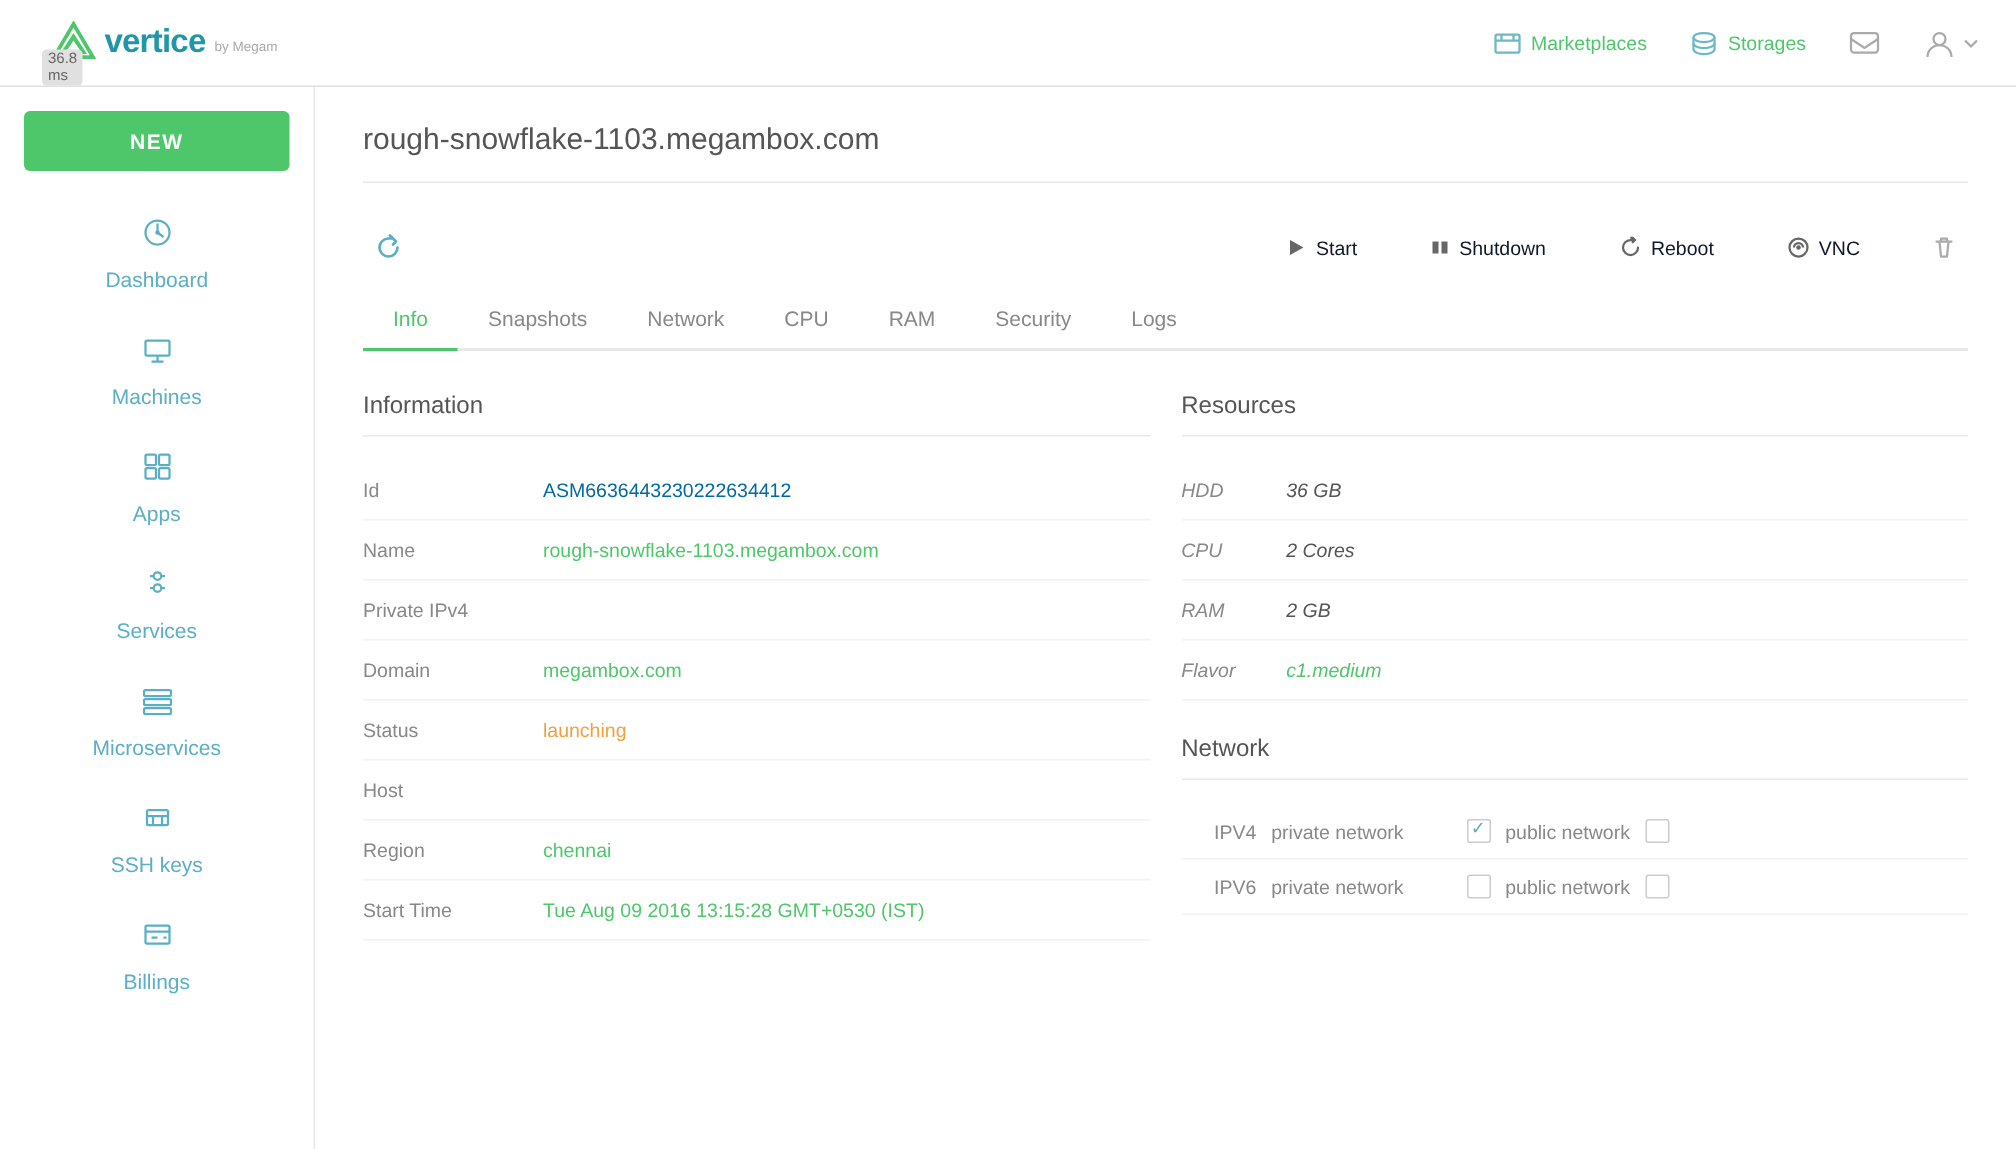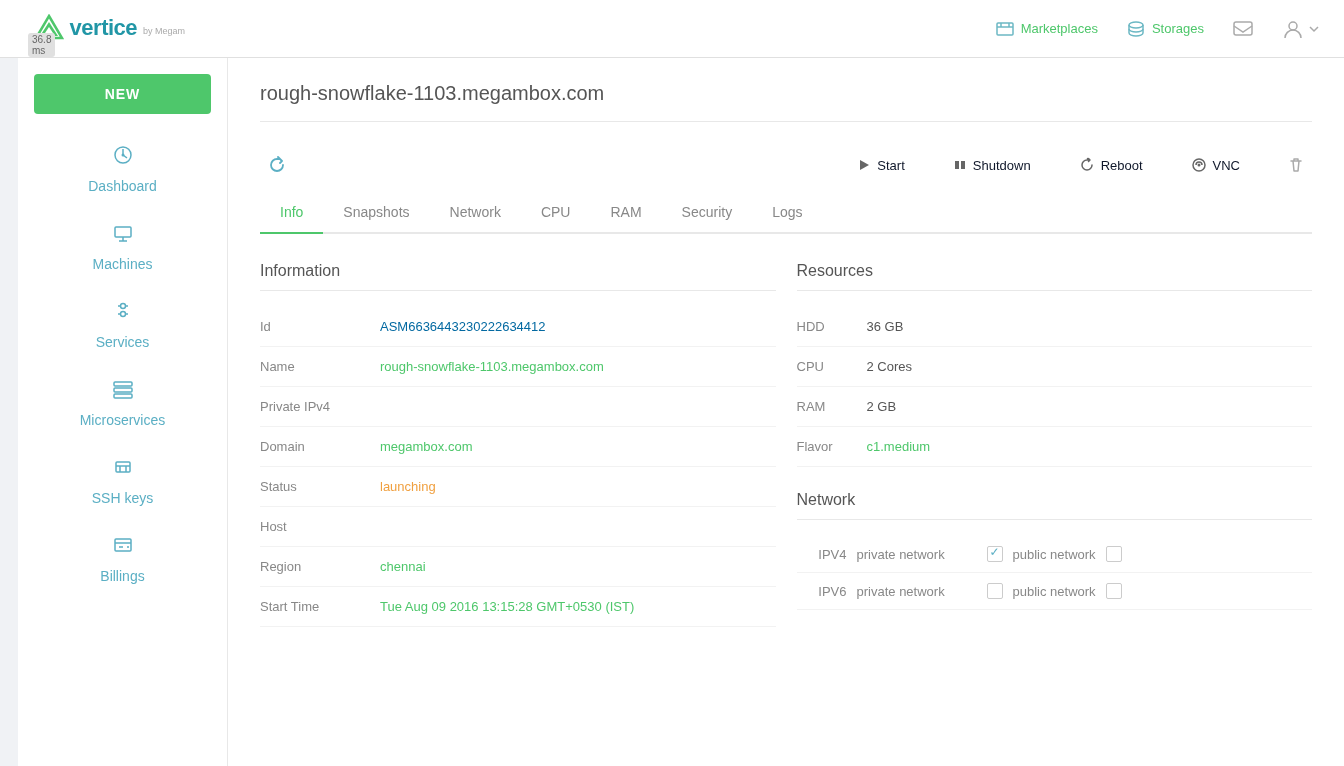--- a/index.html
+++ b/index.html
@@ -18,21 +18,21 @@
     .logo-area { display: flex; align-items: center; gap: 6px; }
     .logo-text { font-size: 22px; font-weight: bold; color: #2196a6; letter-spacing: -0.5px; }
     .logo-badge { background: #e0e0e0; color: #666; font-size: 10px; padding: 1px 4px; border-radius: 3px; position: absolute; top: 4px; left: 4px; }
     .nav-right { margin-left: auto; display: flex; align-items: center; gap: 28px; }
     .nav-item { display: flex; align-items: center; gap: 6px; color: #4ec76b; cursor: pointer; font-size: 13px; }
     .nav-item svg { color: #6cb8c4; }
     .nav-icon { color: #aaa; cursor: pointer; }
     .user-area { display: flex; align-items: center; gap: 4px; color: #aaa; cursor: pointer; }
 
     
-    .main-layout { display: flex; min-height: calc(100vh - 58px); padding-left: 18px; }
+    .main-layout { display: flex; min-height: calc(100vh - 58px); }
 
     
     .sidebar { width: 210px; background: #fff; border-right: 1px solid #e8e8e8; padding-top: 16px; flex-shrink: 0; }
     .new-btn { margin: 0 16px 16px 16px; background: #4ec76b; color: #fff; border: none; border-radius: 4px; padding: 12px 0; font-size: 14px; font-weight: bold; cursor: pointer; width: calc(100% - 32px); letter-spacing: 1px; }
     .sidebar-item { display: flex; align-items: center; gap: 12px; padding: 14px 20px; cursor: pointer; color: #5bafc4; font-size: 14px; flex-direction: column; }
     .sidebar-item .si-icon { width: 22px; height: 22px; display: flex; align-items: center; justify-content: center; }
     .sidebar-item .si-label { color: #5bafc4; }
 
     
     .content { flex: 1; background: #f5f7f9; padding: 0; }
@@ -59,21 +59,21 @@
     .section-title { font-size: 16px; color: #555; font-weight: 500; margin-bottom: 16px; padding-bottom: 10px; border-bottom: 1px solid #e8e8e8; }
 
     
     .info-row { display: flex; padding: 12px 0; border-bottom: 1px solid #f2f2f2; align-items: flex-start; }
     .info-label { width: 120px; color: #888; font-size: 13px; flex-shrink: 0; }
     .info-value { color: #0369a1; font-size: 13px; }
     .info-value.link { color: #4ec76b; }
     .info-value.launching { color: #f0a040; }
 
     
-    .resource-row { display: flex; padding: 12px 0; border-bottom: 1px solid #f2f2f2; align-items: flex-start; }
+    .resource-row { display: flex; padding: 12px 0; border-bottom: 1px solid #f2f2f2; align-items: flex-start; font-style: italic; }
     .resource-label { width: 70px; color: #888; font-size: 13px; flex-shrink: 0; }
     .resource-value { color: #555; font-size: 13px; }
     .resource-value.link { color: #4ec76b; }
 
     
     .network-section { margin-top: 24px; }
     .network-row { display: flex; align-items: center; padding: 10px 0; border-bottom: 1px solid #f2f2f2; gap: 10px; }
     .net-label { width: 50px; color: #888; font-size: 13px; text-align: right; }
     .net-value { color: #888; font-size: 13px; width: 120px; }
     .net-checkbox { width: 16px; height: 16px; border: 1px solid #ccc; display: inline-block; cursor: pointer; border-radius: 2px; background: #fff; position: relative; }
@@ -160,20 +160,31 @@
     <div class="sidebar-item">
       <span class="si-icon">
         <svg width="20" height="20" viewBox="0 0 20 20">
           <rect x="2" y="4" width="16" height="10" rx="1" fill="none" stroke="#5bafc4" stroke-width="1.5"></rect>
           <path d="M6 18h8M10 14v4" stroke="#5bafc4" stroke-width="1.5"></path>
         </svg>
       </span>
       <span class="si-label">Machines</span>
     </div>
 
+    <div class="sidebar-item">
+      <span class="si-icon">
+        <svg width="20" height="20" viewBox="0 0 20 20">
+          <rect x="2" y="2" width="7" height="7" rx="1" fill="none" stroke="#5bafc4" stroke-width="1.5"></rect>
+          <rect x="11" y="2" width="7" height="7" rx="1" fill="none" stroke="#5bafc4" stroke-width="1.5"></rect>
+          <rect x="2" y="11" width="7" height="7" rx="1" fill="none" stroke="#5bafc4" stroke-width="1.5"></rect>
+          <rect x="11" y="11" width="7" height="7" rx="1" fill="none" stroke="#5bafc4" stroke-width="1.5"></rect>
+        </svg>
+      </span>
+      <span class="si-label">Apps</span>
+    </div>
 
     <div class="sidebar-item">
       <span class="si-icon">
         <svg width="20" height="20" viewBox="0 0 20 20">
           <circle cx="10" cy="5" r="2.5" fill="none" stroke="#5bafc4" stroke-width="1.5"></circle>
           <circle cx="10" cy="13" r="2.5" fill="none" stroke="#5bafc4" stroke-width="1.5"></circle>
           <path d="M5 5h2M13 5h2M5 13h2M13 13h2" stroke="#5bafc4" stroke-width="1.5"></path>
         </svg>
       </span>
       <span class="si-label">Services</span>

